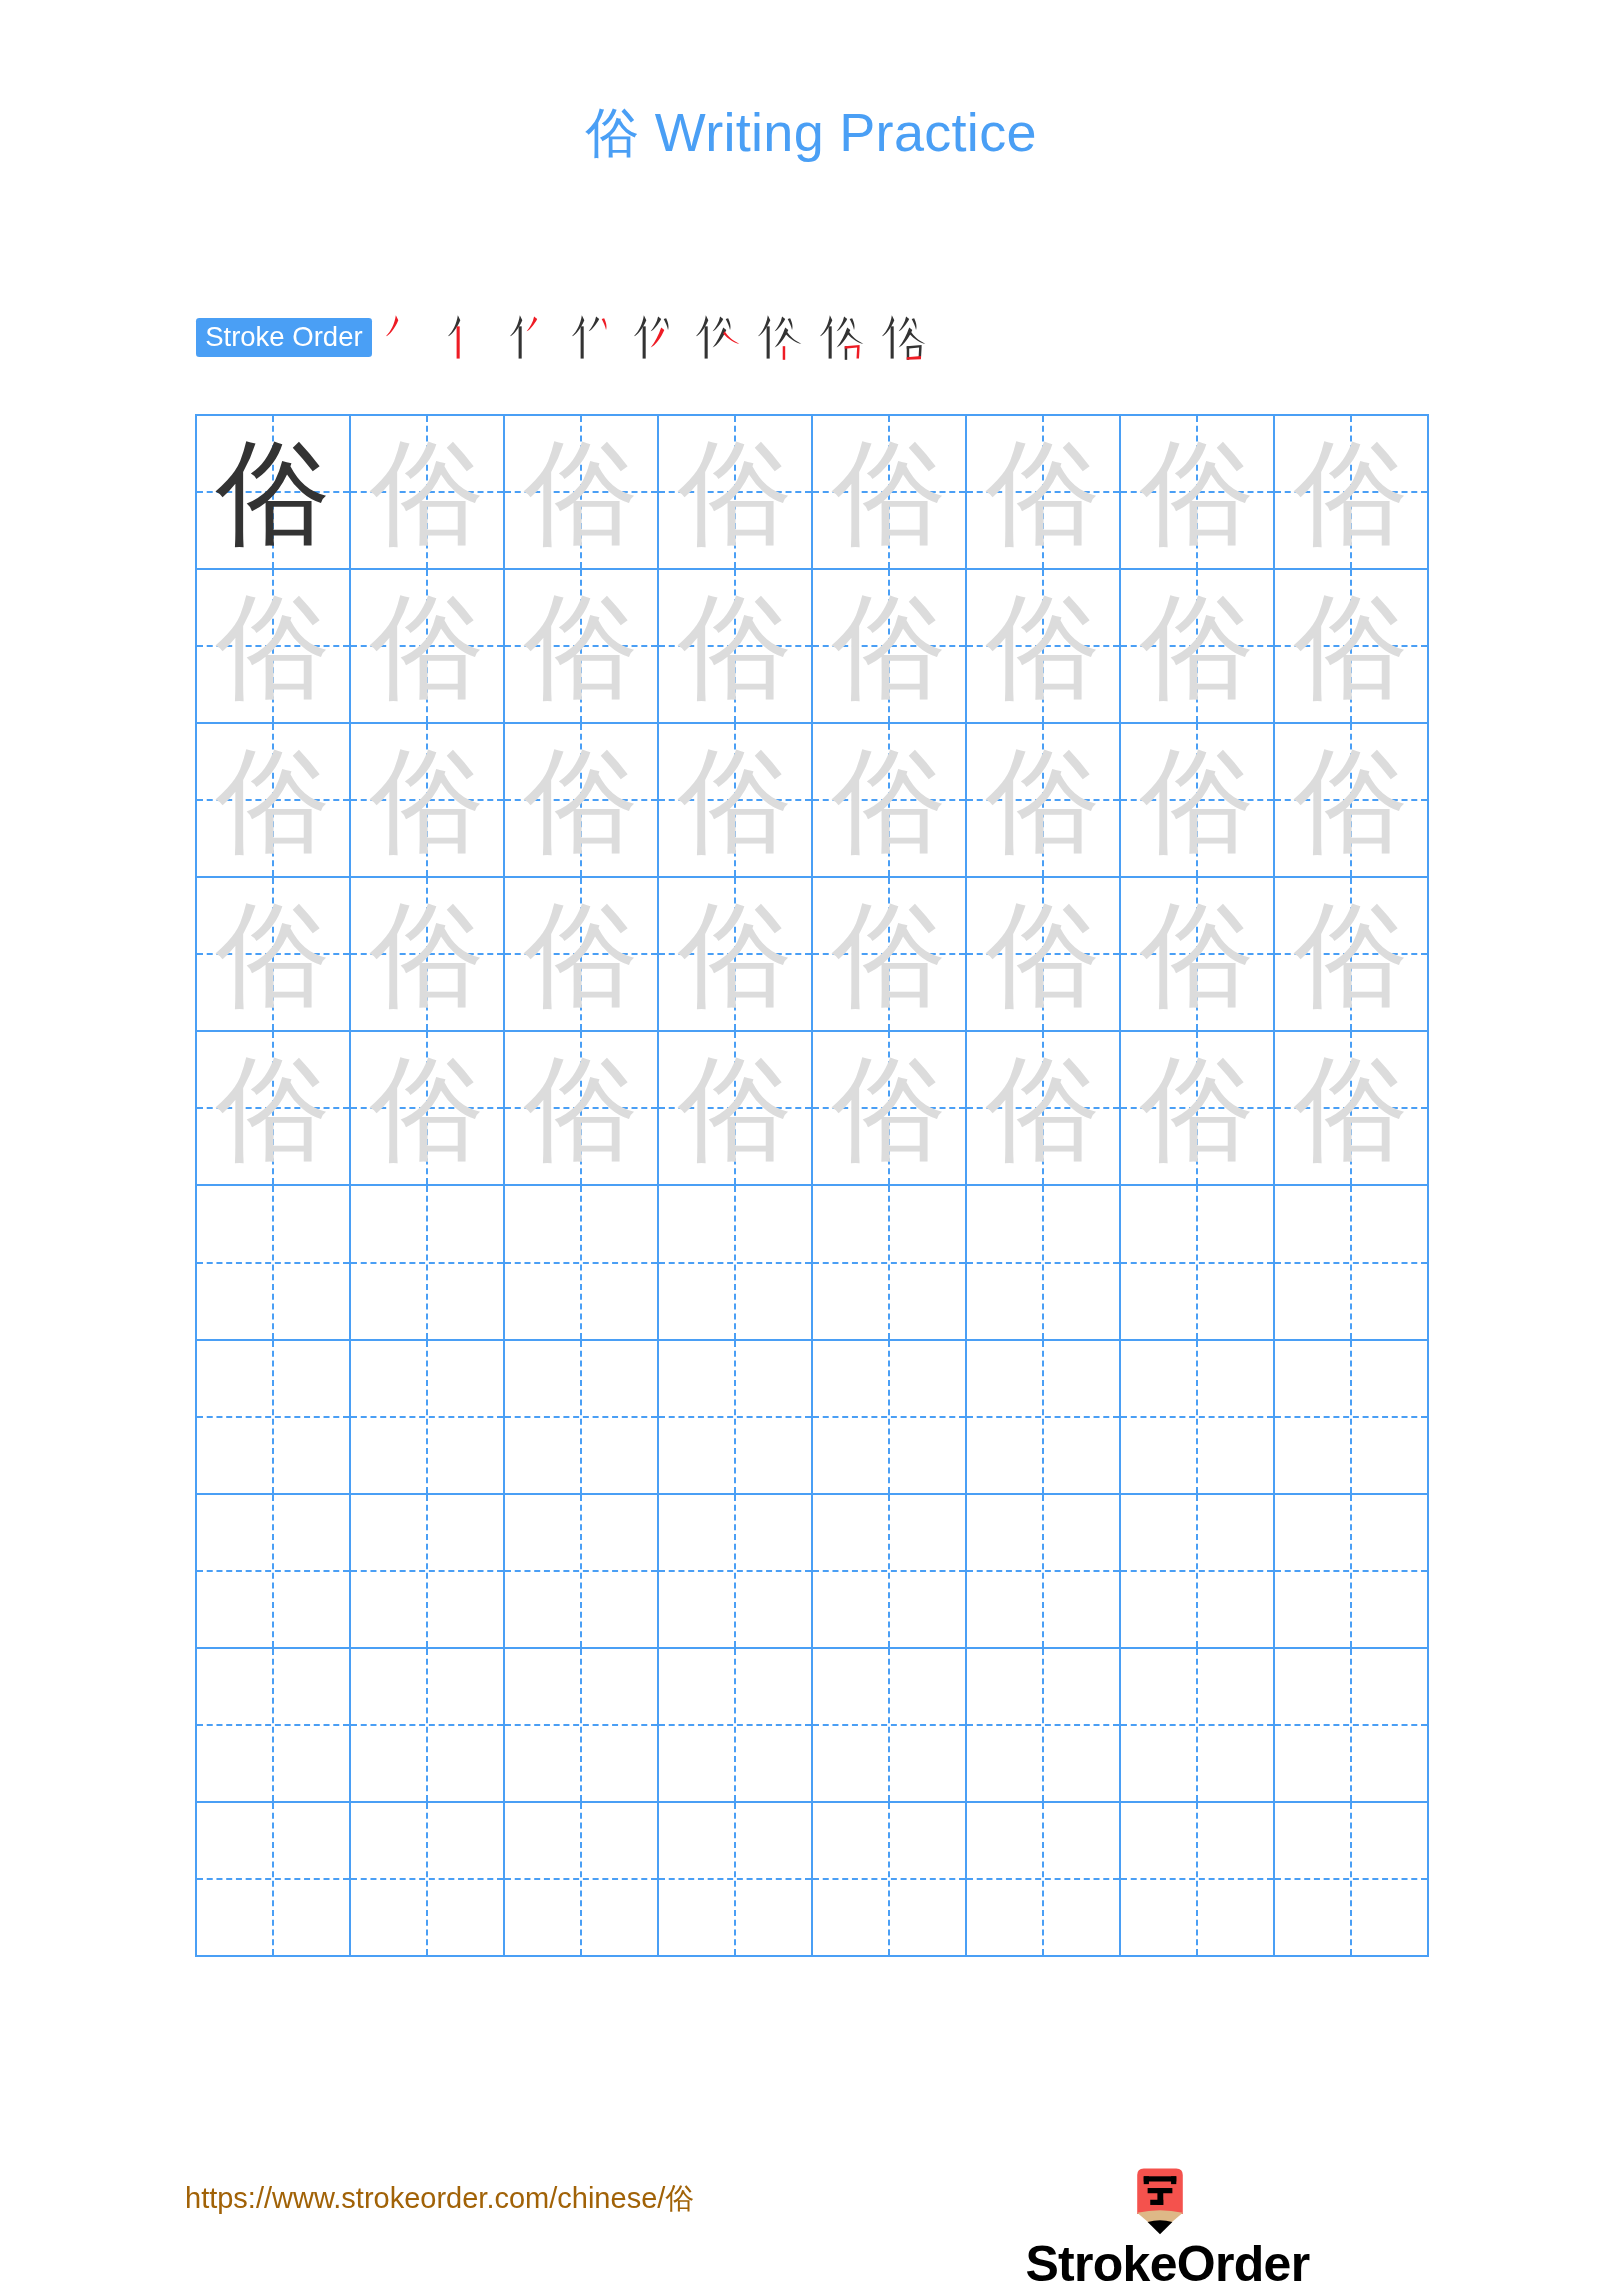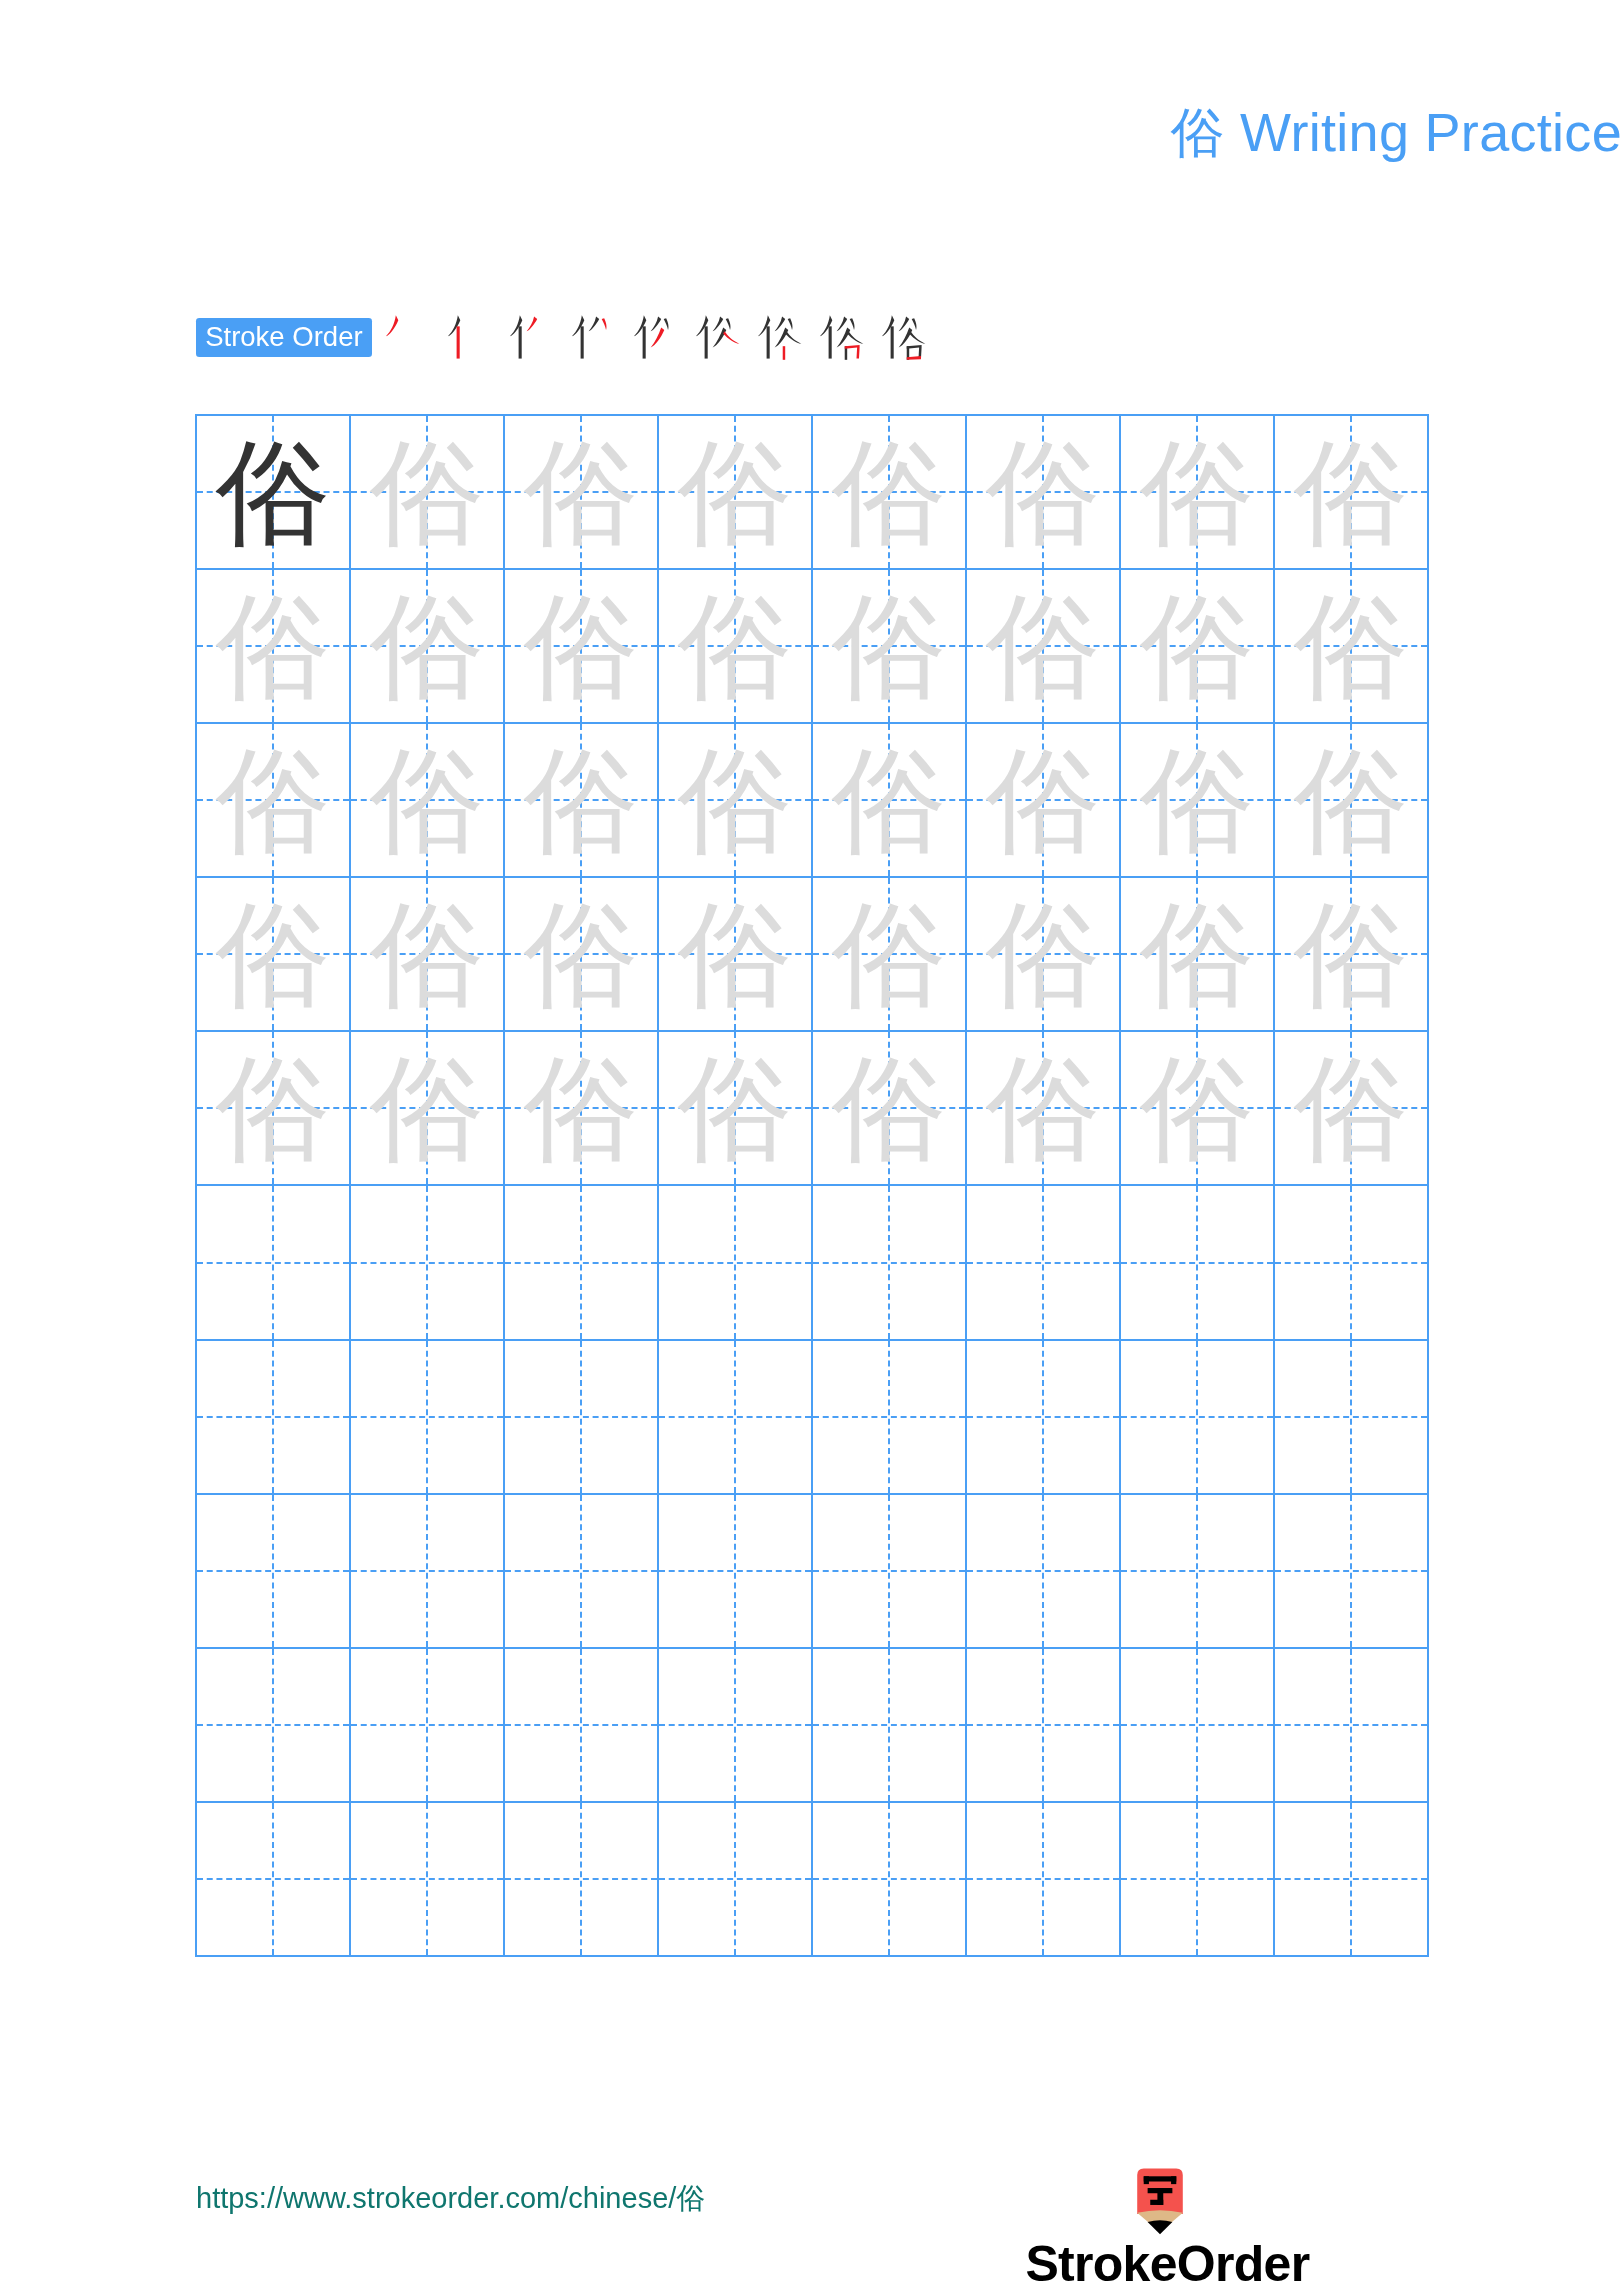--- a/index.html
+++ b/index.html
@@ -14,21 +14,21 @@
     font-family: "Liberation Sans", sans-serif;
     overflow: hidden;
   }
 
   
   #title {
     position: absolute;
     top: 97px;
     left: 0;
     width: 1622px;
-    text-align: right;
+    text-align: center;
     font-size: 54px;
     color: #4A9FF5;
     letter-spacing: 0.3px;
     white-space: nowrap;
     font-weight: 400;
   }
   #title .han {
     font-family: "DejaVu Sans", sans-serif;
   }
 
@@ -133,24 +133,24 @@
     line-height: 1;
     z-index: 2;
     user-select: none;
   }
   .cell-char.dark  { color: #333333; }
   .cell-char.trace { color: #dcdcdc; }
 
   
   #footer-url {
     position: absolute;
-    left: 196px;
+    left: 185px;
     top: 2179px;
     font-size: 29px;
-    color: #0f766e;
+    color: #a16207;
     white-space: nowrap;
   }
   #footer-brand {
     position: absolute;
     left: 1011px;
     top: 2167px;
     display: flex;
     align-items: center;
     height: 72px;
     flex-direction: column;

